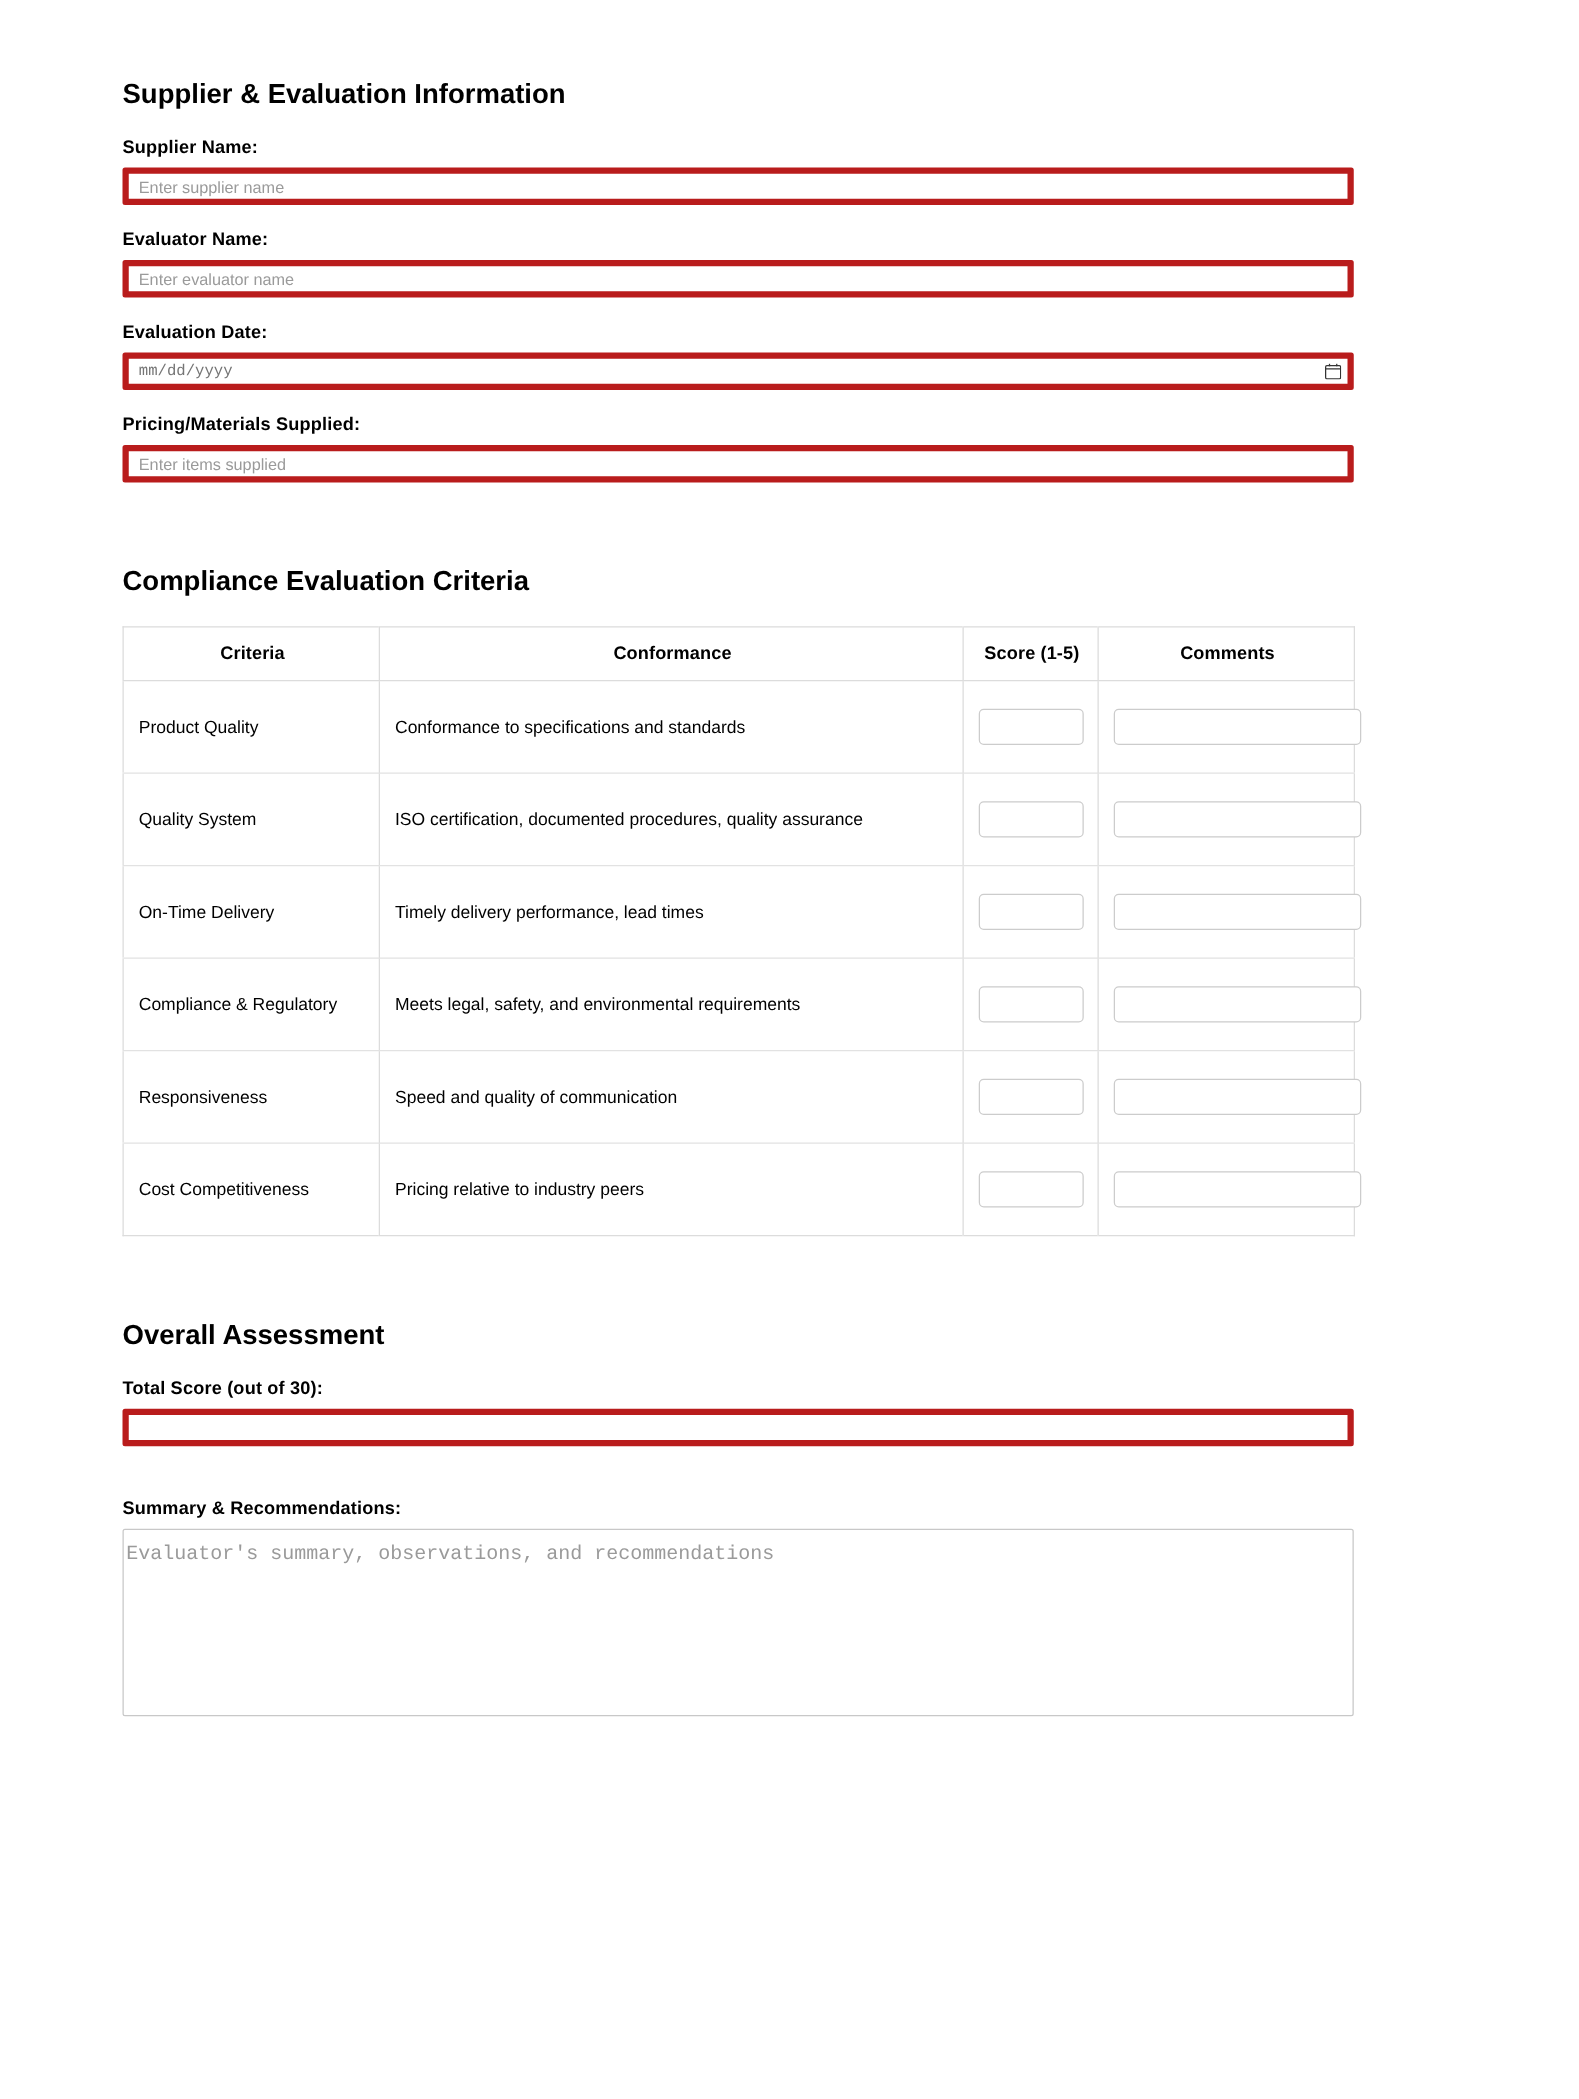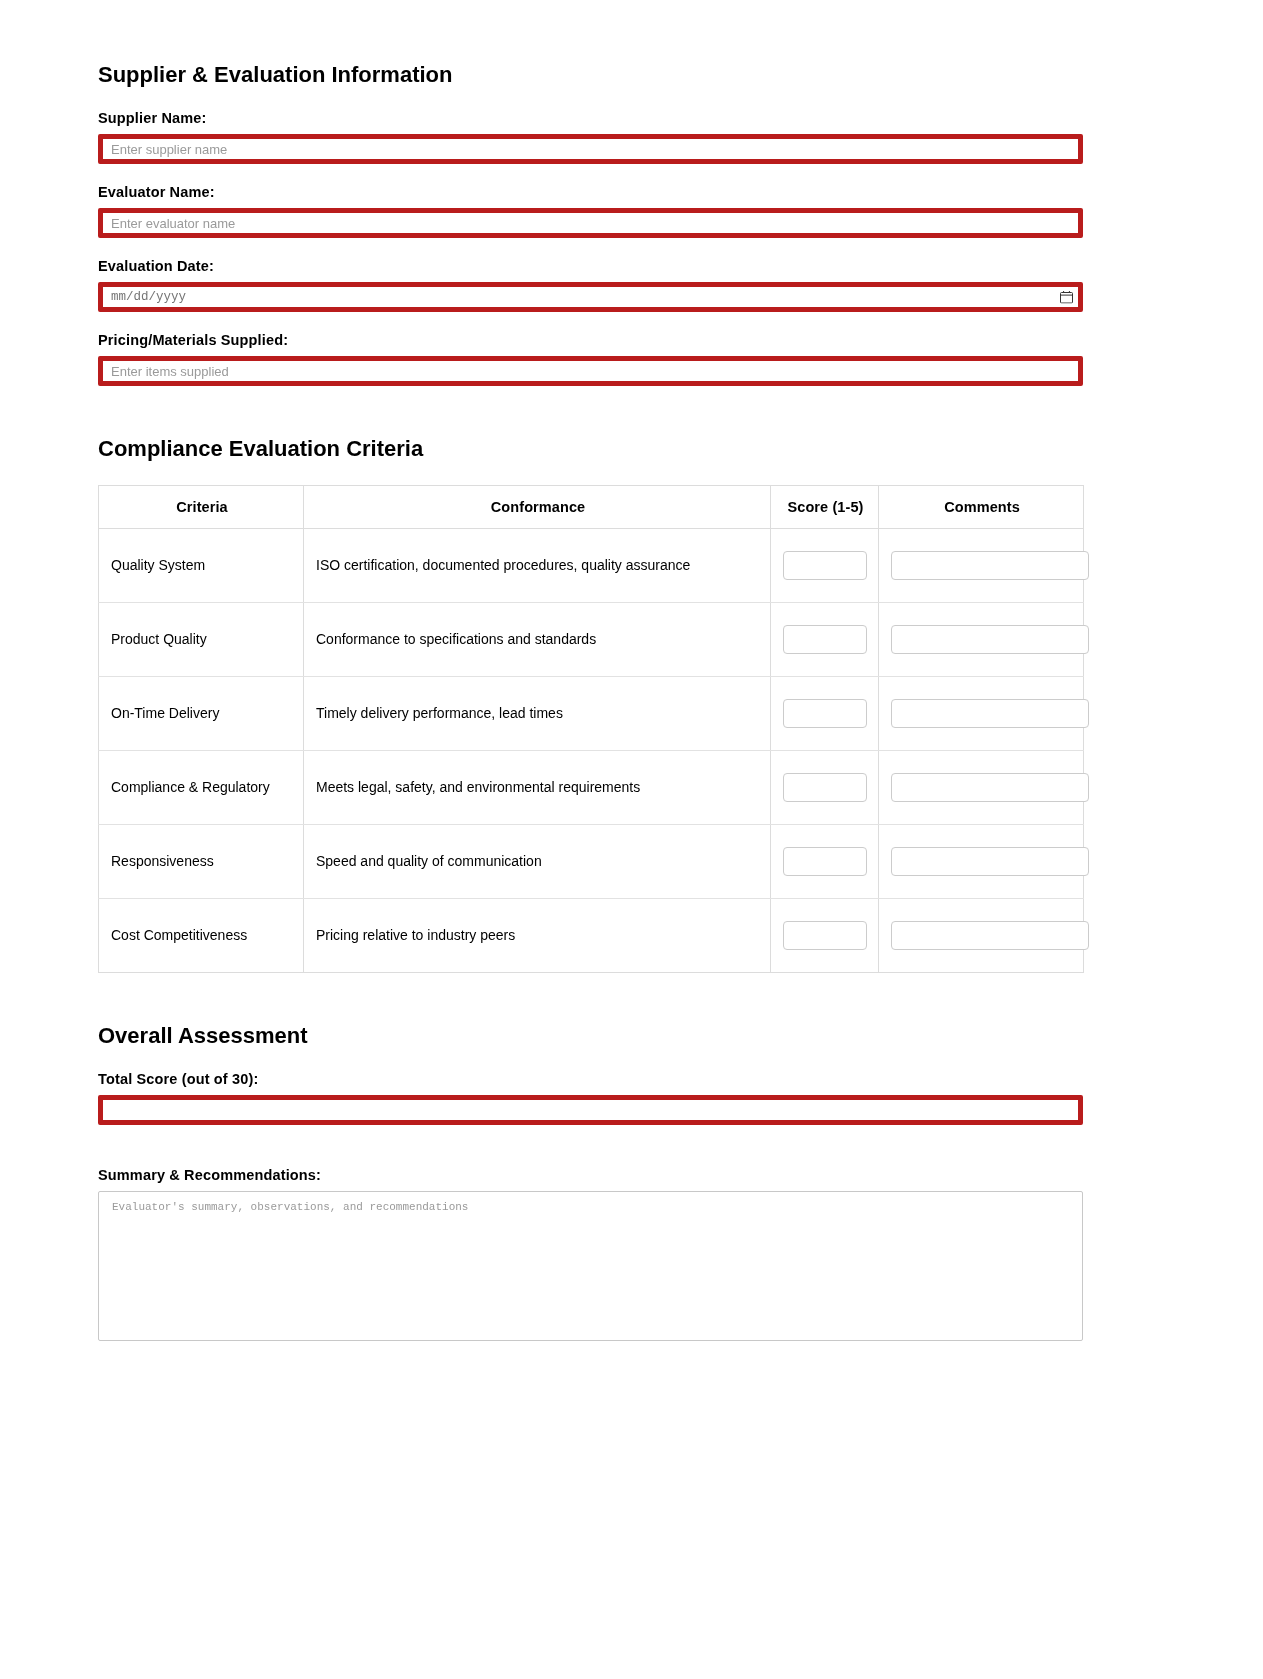--- a/index.html
+++ b/index.html
@@ -30,21 +30,21 @@
     line-height: 1.18;
     color: #000;
   }
   h2.section-title {
     font-size: 22px;
     font-weight: bold;
     margin: 0 0 22px 0;
     line-height: 1.2;
   }
   h2.section-title.spaced {
-    margin-top: 50px;
+    margin-top: 66px;
   }
 
   .field-block { margin-bottom: 20px; }
   .field-label {
     display: block;
     font-size: 14.5px;
     font-weight: bold;
     margin-bottom: 8px;
     letter-spacing: 0.15px;
   }
@@ -147,23 +147,23 @@
     outline: none;
     font-family: "Liberation Sans", sans-serif;
     font-size: 13px;
     padding: 3px 6px;
   }
 
   textarea.summary-field {
     display: block;
     width: 100%;
     height: 150px;
-    padding: 8px 13px;
+    padding: 8px 2px;
     font-family: "Liberation Mono", monospace;
-    font-size: 11px;
+    font-size: 16px;
     line-height: 1.45;
     color: #222;
     background: #fff;
     border: 1px solid #c8c8c8;
     border-radius: 2px;
     resize: none;
     outline: none;
   }
   textarea.summary-field::placeholder { color: #9a9a9a; }
 
@@ -219,32 +219,32 @@
     <thead>
       <tr>
         <th>Criteria</th>
         <th>Conformance</th>
         <th>Score (1-5)</th>
         <th>Comments</th>
       </tr>
     </thead>
     <tbody>
       <tr>
+        <td>Product Quality</td>
+        <td>Conformance to specifications and standards</td>
+        <td class="cell-score">
+          <input class="score-input" type="text" style="">
+        </td>
+        <td class="cell-comments">
+          <input class="comment-input" type="text" style="">
+        </td>
+      </tr>
+      <tr>
         <td>Quality System</td>
         <td>ISO certification, documented procedures, quality assurance</td>
-        <td class="cell-score">
-          <input class="score-input" type="text" style="">
-        </td>
-        <td class="cell-comments">
-          <input class="comment-input" type="text" style="">
-        </td>
-      </tr>
-      <tr>
-        <td>Product Quality</td>
-        <td>Conformance to specifications and standards</td>
         <td class="cell-score">
           <input class="score-input" type="text" style="">
         </td>
         <td class="cell-comments">
           <input class="comment-input" type="text" style="">
         </td>
       </tr>
       <tr>
         <td>On-Time Delivery</td>
         <td>Timely delivery performance, lead times</td>

